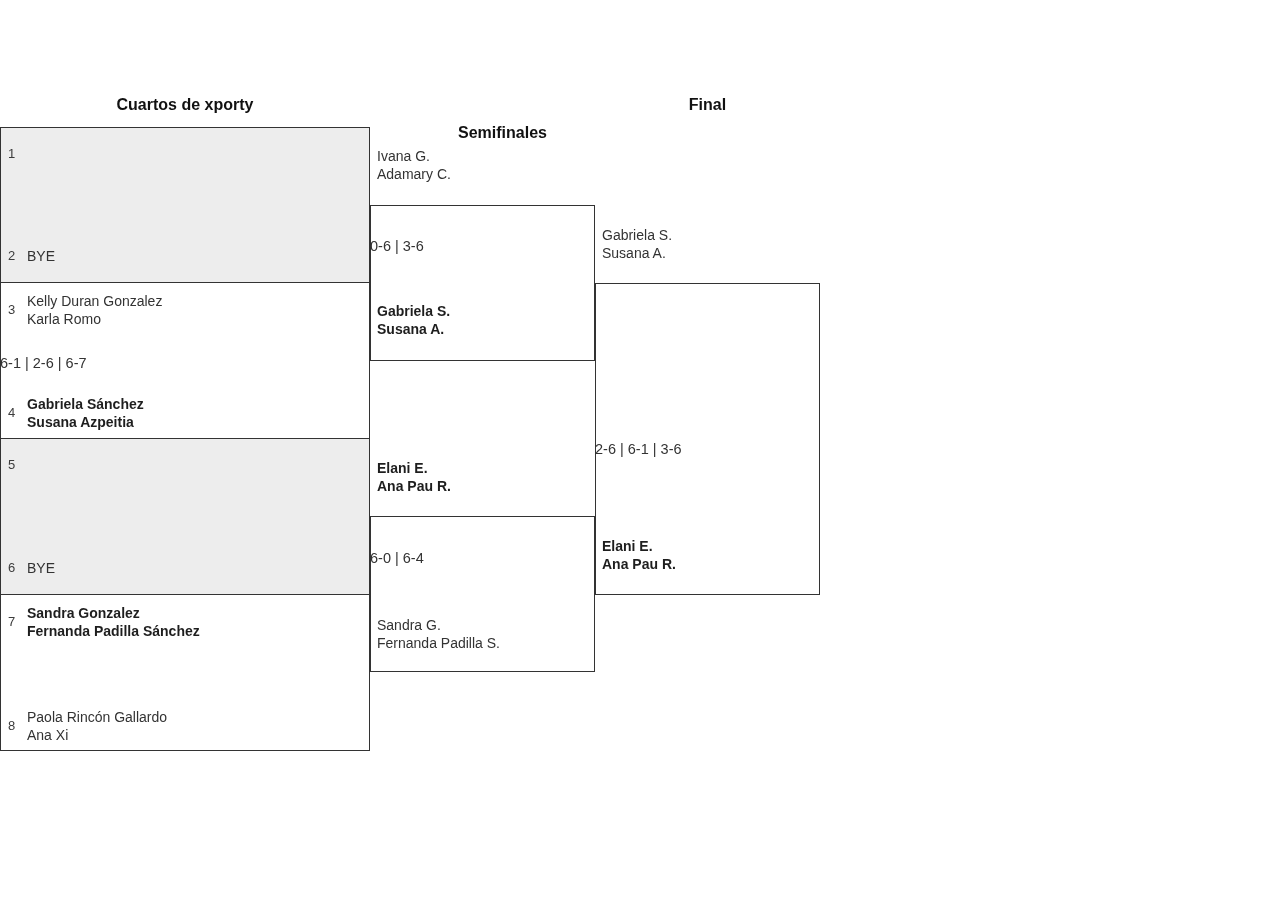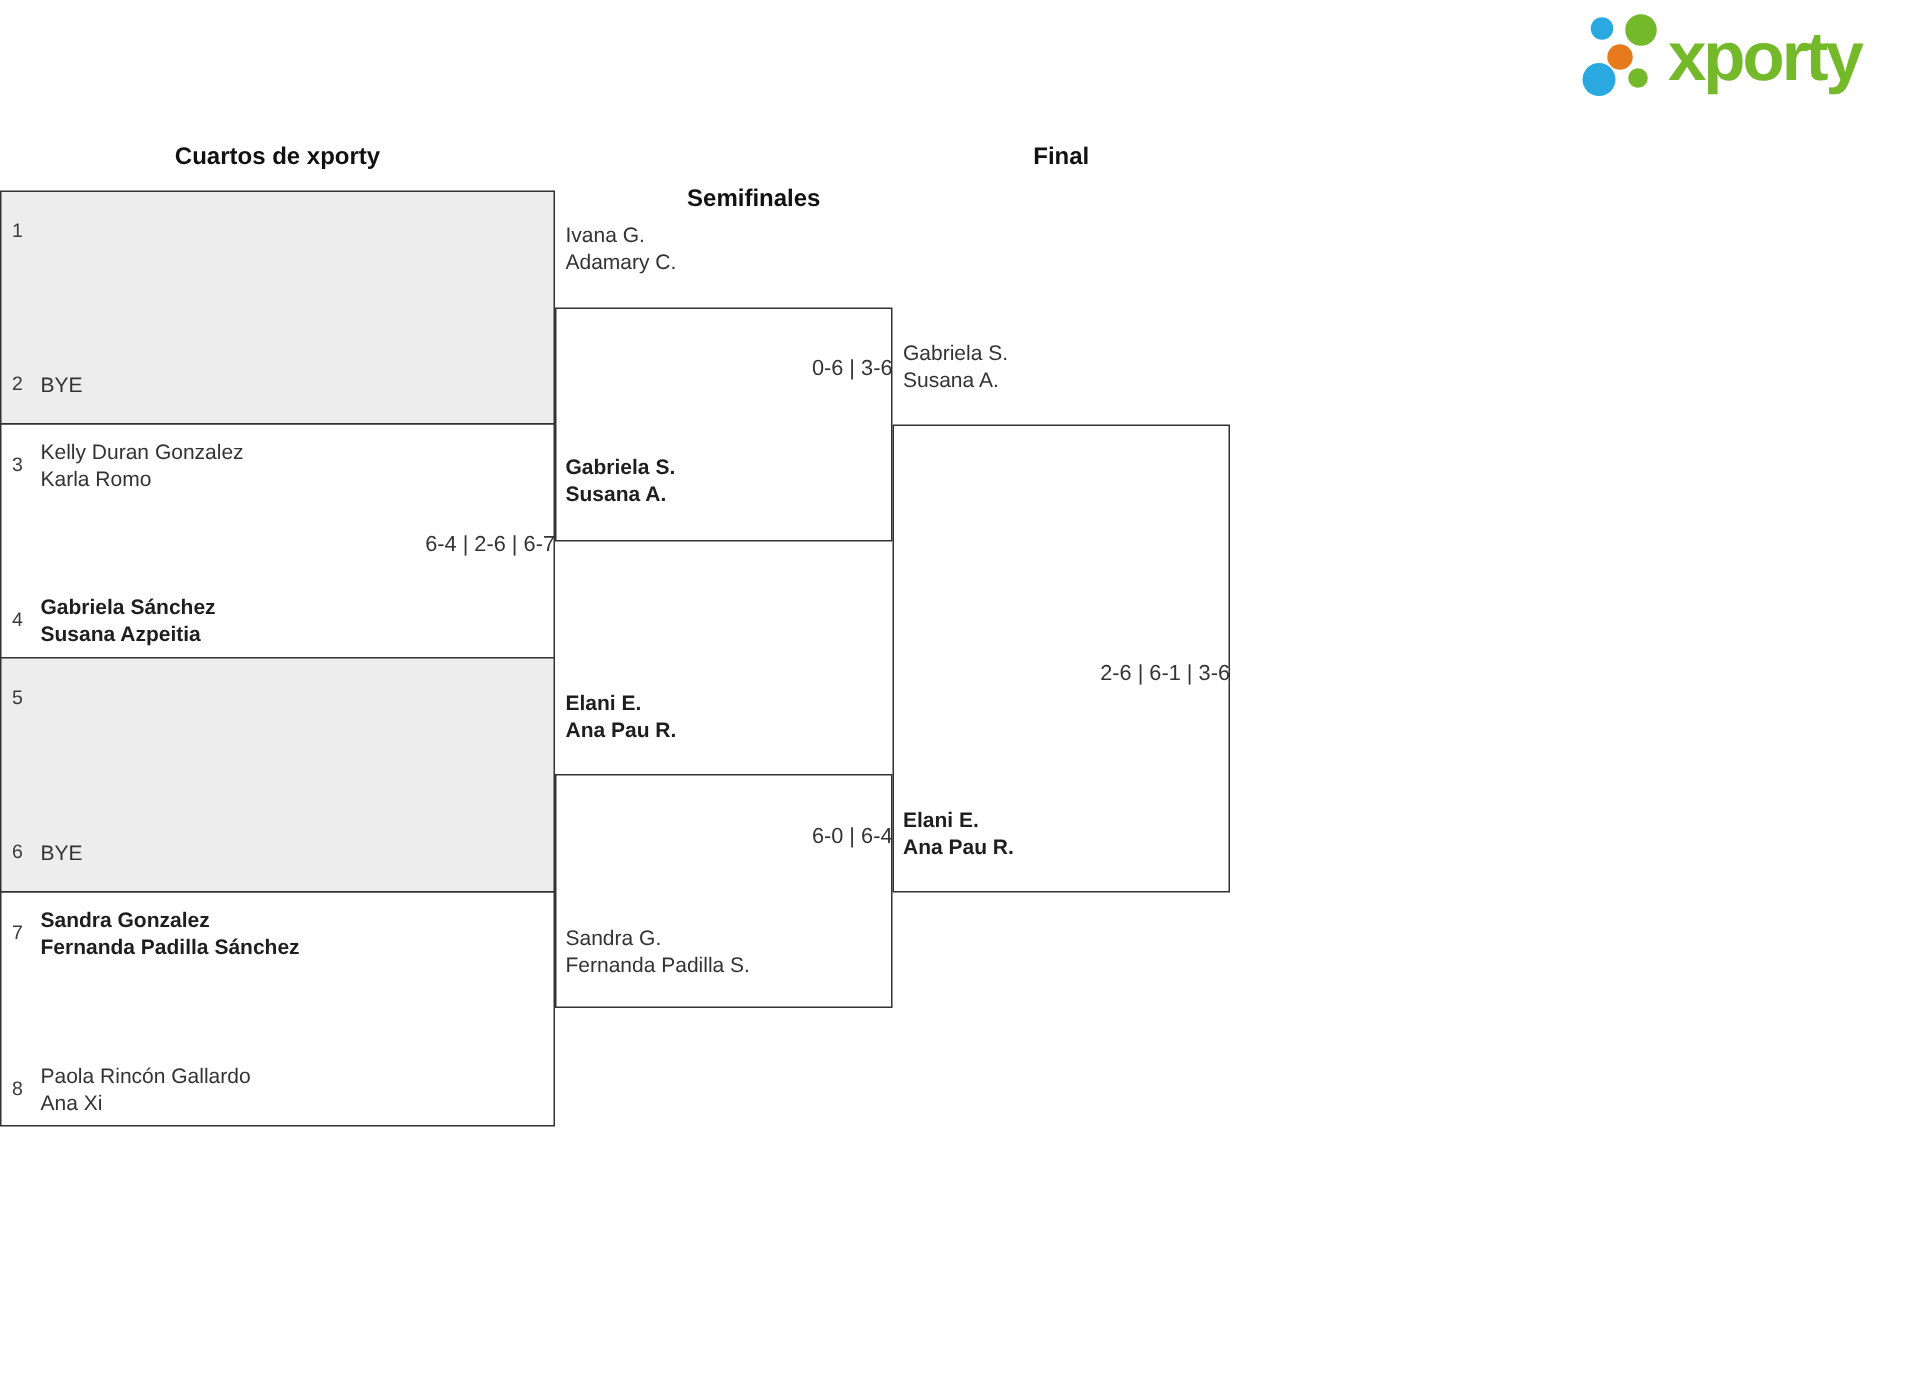--- a/index.html
+++ b/index.html
@@ -40,39 +40,29 @@
   }
   .entry .seed{
     width:11px;margin-right:8px;font-size:13px;color:#3c3c3c;
     flex-shrink:0;text-align:left;
   }
   .names{white-space:nowrap;}
   .bold .names{font-weight:700;color:#1e1e1e;}
 
   .score{
     position:absolute;height:18px;line-height:18px;
-    font-size:14.5px;color:#333;text-align:right;
+    font-size:14.5px;color:#333;text-align:left;
   }
 </style>
 </head>
 <body>
 
 <div class="page">
 
 
-  <div class="logo">
-    <svg viewBox="0 0 62 64">
-      <circle cx="20" cy="14" r="7.5" fill="#29a9e0"></circle>
-      <circle cx="46" cy="15" r="10.5" fill="#74b929"></circle>
-      <circle cx="32" cy="33" r="8.5" fill="#e87a1e"></circle>
-      <circle cx="18" cy="48" r="11" fill="#29a9e0"></circle>
-      <circle cx="44" cy="47" r="6.5" fill="#74b929"></circle>
-    </svg>
-    <span class="wordmark">xporty</span>
-  </div>
 
   <div class="round-label" style="left:0;width:370px;">Cuartos de xporty</div>
   <div class="round-label" style="left:390px;width:225px;margin-top:28px;">Semifinales</div>
   <div class="round-label" style="left:595px;width:225px;">Final</div>
 
   <div class="match-box bye-box" style="left:0;top:127px;width:370px;height:156px;"></div>
   <div class="match-box" style="left:0;top:282px;width:370px;height:157px;"></div>
   <div class="match-box bye-box" style="left:0;top:438px;width:370px;height:157px;"></div>
   <div class="match-box" style="left:0;top:594px;width:370px;height:157px;"></div>
 
@@ -94,21 +84,21 @@
       </div>
   </div>
 
   <div class="entry" style="left:8px;top:292px;">
     <span class="seed">3</span>
     <div class="names">
       <div>Kelly Duran Gonzalez</div>
       <div>Karla Romo</div>
     </div>
   </div>
-  <div class="score" style="left:0;top:354px;width:370px;">6-4 | 2-6 | 6-7</div>
+  <div class="score" style="left:0;top:354px;width:370px;">6-1 | 2-6 | 6-7</div>
   <div class="entry bold" style="left:8px;top:395px;">
     <span class="seed">4</span>
     <div class="names">
       <div>Gabriela Sánchez</div>
       <div>Susana Azpeitia</div>
     </div>
   </div>
 
   <div class="entry" style="left:8px;top:456px;">
     <span class="seed">5</span>

